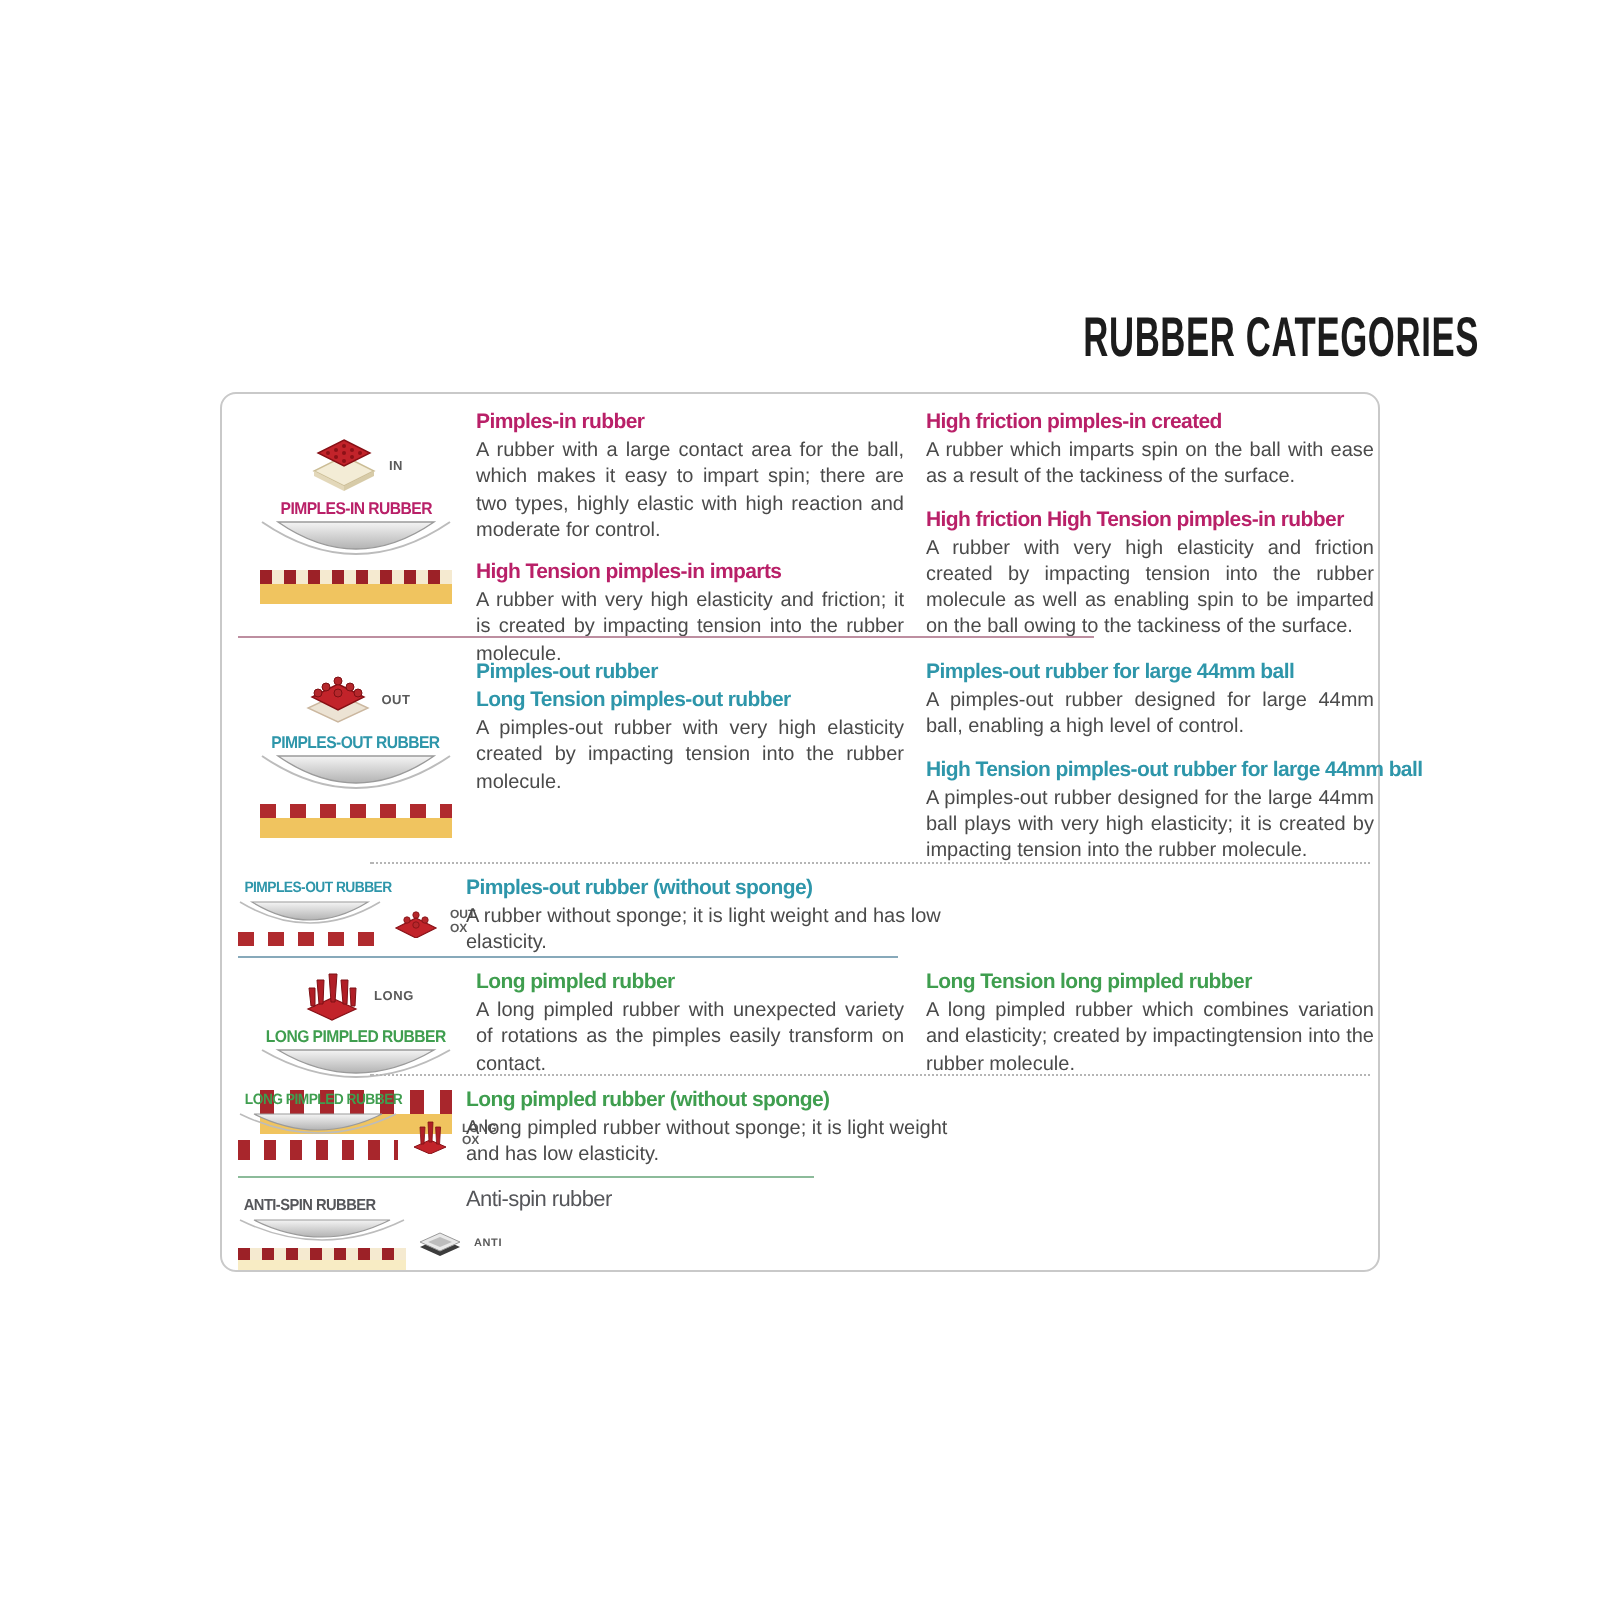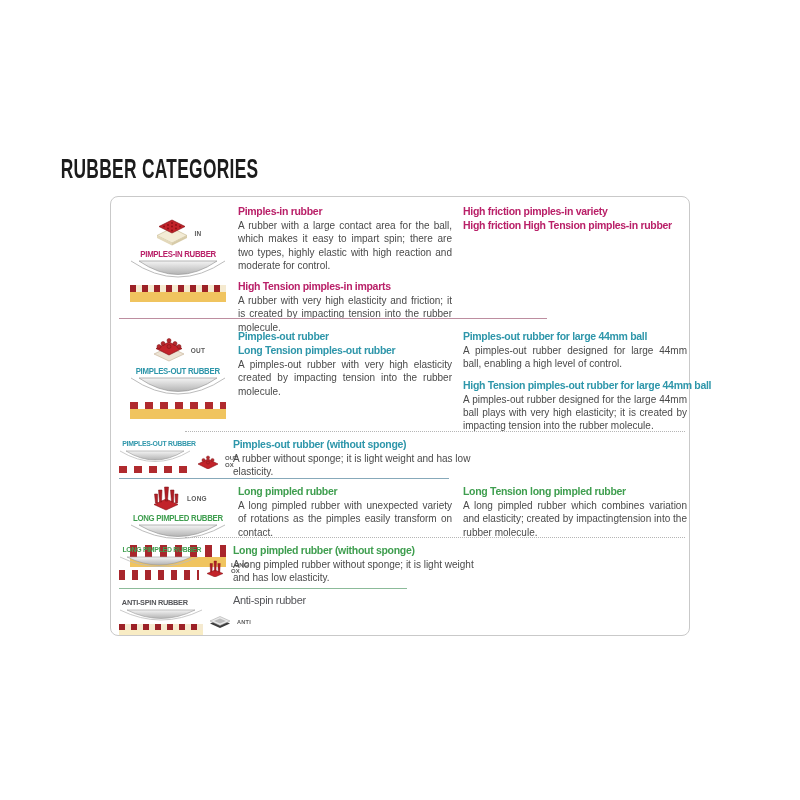--- a/index.html
+++ b/index.html
@@ -1,19 +1,19 @@
 <!DOCTYPE html>
 <html><head>
 <meta charset="utf-8">
 <style>
   html,body{margin:0;padding:0;background:#fff;}
   .canvas{position:relative;width:800px;height:800px;background:#fff;overflow:hidden;
           font-family:"Liberation Sans",sans-serif;}
   
-  .title-wrap{position:absolute;top:153px;left:0;width:100%;text-align:left;}
+  .title-wrap{position:absolute;top:153px;left:0;width:100%;text-align:right;}
   .page-title{display:inline-block;font-size:28px;font-weight:800;color:#1c1c1c;
               letter-spacing:0.5px;transform:scaleX(0.62);transform-origin:center;}
   
   .panel{position:absolute;left:110px;top:196px;width:578px;height:438px;
          border:1px solid #c9c9c9;border-radius:8px;background:#fff;}
   .row{position:absolute;left:0;width:100%;}
   .iconcol{position:absolute;left:6px;width:122px;display:flex;flex-direction:column;
            align-items:center;}
   .lcol{position:absolute;left:127px;width:214px;}
   .rcol{position:absolute;left:352px;width:224px;}
@@ -96,22 +96,24 @@
           <div class="bar yellow"></div>
         </div>
       </div>
       <div class="lcol">
         <div class="h magenta">Pimples-in rubber</div>
         <div class="b">A rubber with a large contact area for the ball, which makes it easy to impart spin; there are two types, highly elastic with high reaction and moderate for control.</div>
         <div class="h magenta">High Tension pimples-in imparts</div>
         <div class="b">A rubber with very high elasticity and friction; it is created by impacting tension into the rubber molecule.</div>
       </div>
       <div class="rcol">
-        <div class="h magenta">High friction pimples-in variety</div>
+        <div class="h magenta">High friction pimples-in created</div>
+        <div class="b">A rubber which imparts spin on the ball with ease as a result of the tackiness of the surface.</div>
         <div class="h magenta">High friction High Tension pimples-in rubber</div>
+        <div class="b">A rubber with very high elasticity and friction created by impacting tension into the rubber molecule as well as enabling spin to be imparted on the ball owing to the tackiness of the surface.</div>
       </div>
     </div>
 
     <div class="sep" style="top:121px;left:8px;width:428px;border-color:#bd8ea0;"></div>
 
     <div class="row" style="top:133px;">
       <div class="iconcol" style="top:6px;">
         <div class="icon3d-wrap">
           <svg width="36" height="28" viewBox="0 0 36 28">
             <polygon points="18,11 33,18 18,25 3,18" fill="#ece3d4" stroke="#cbb79f" stroke-width="0.7"></polygon>

